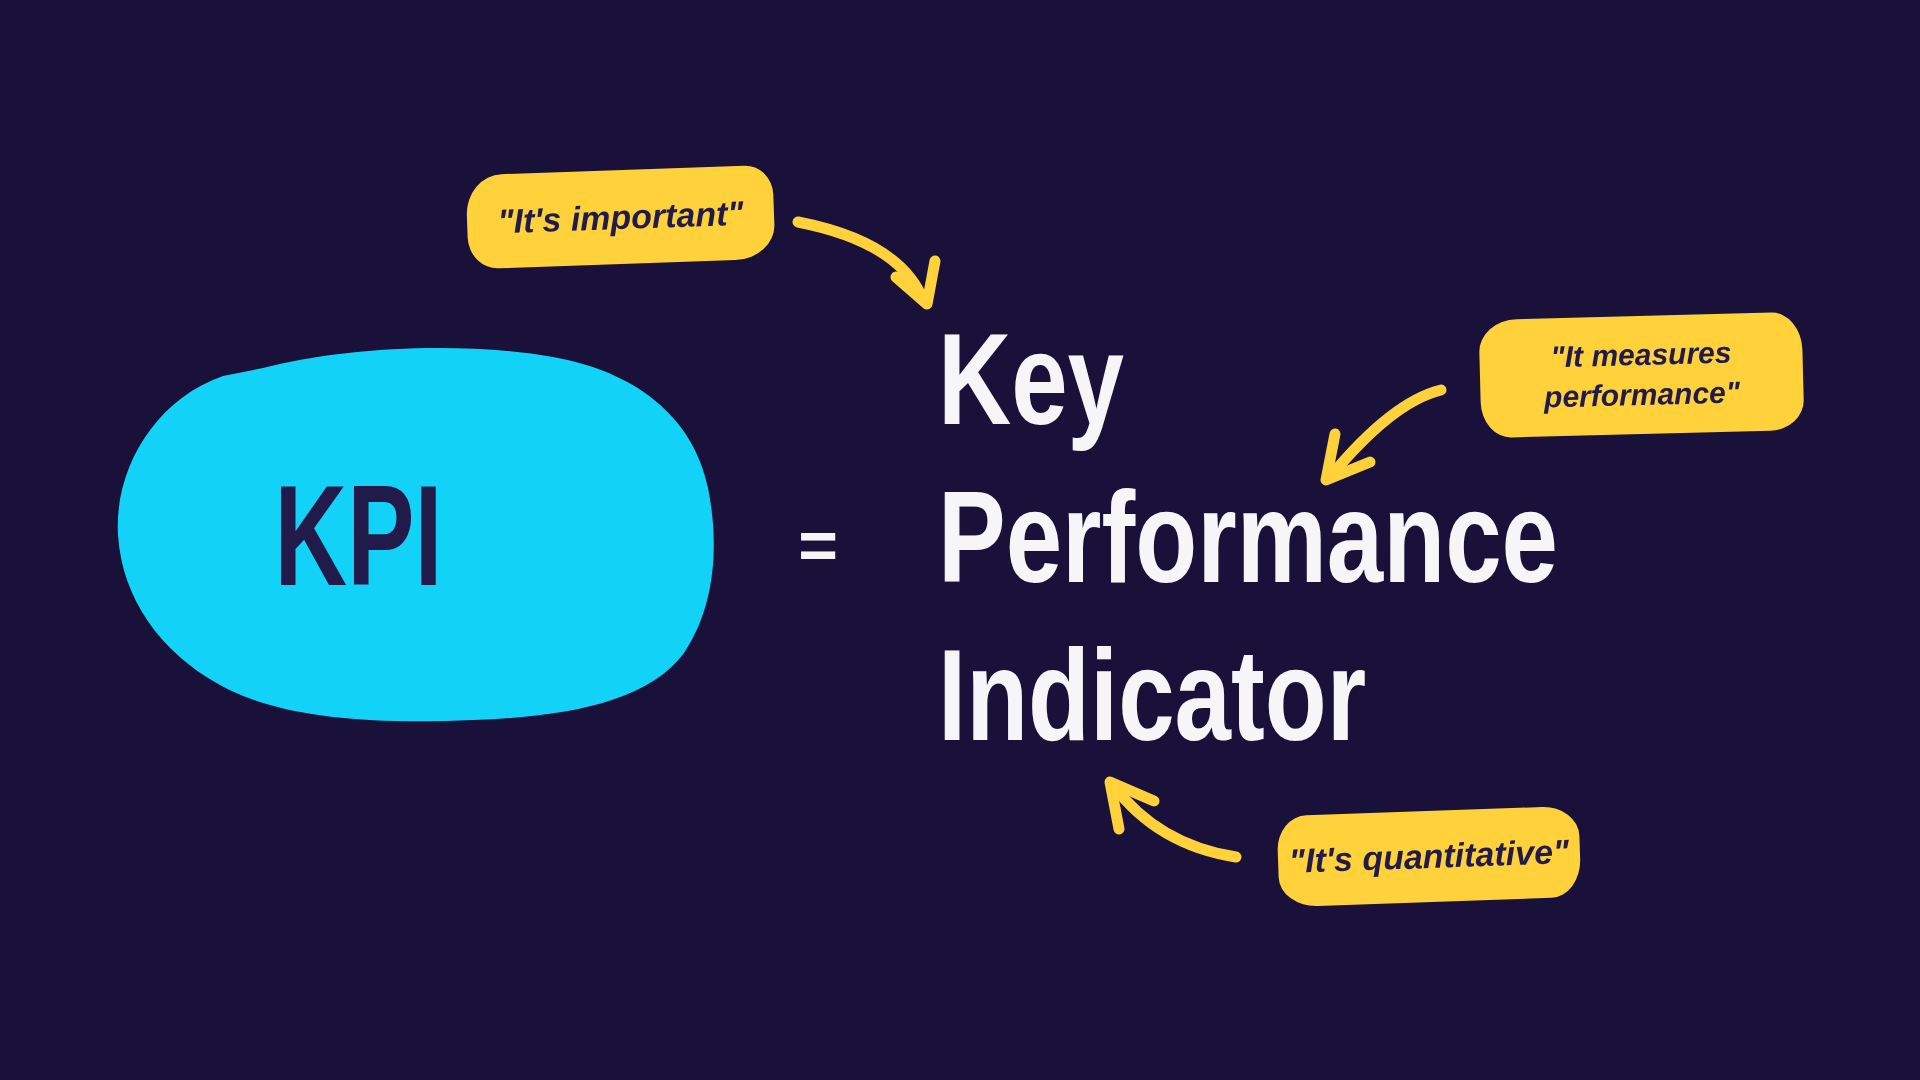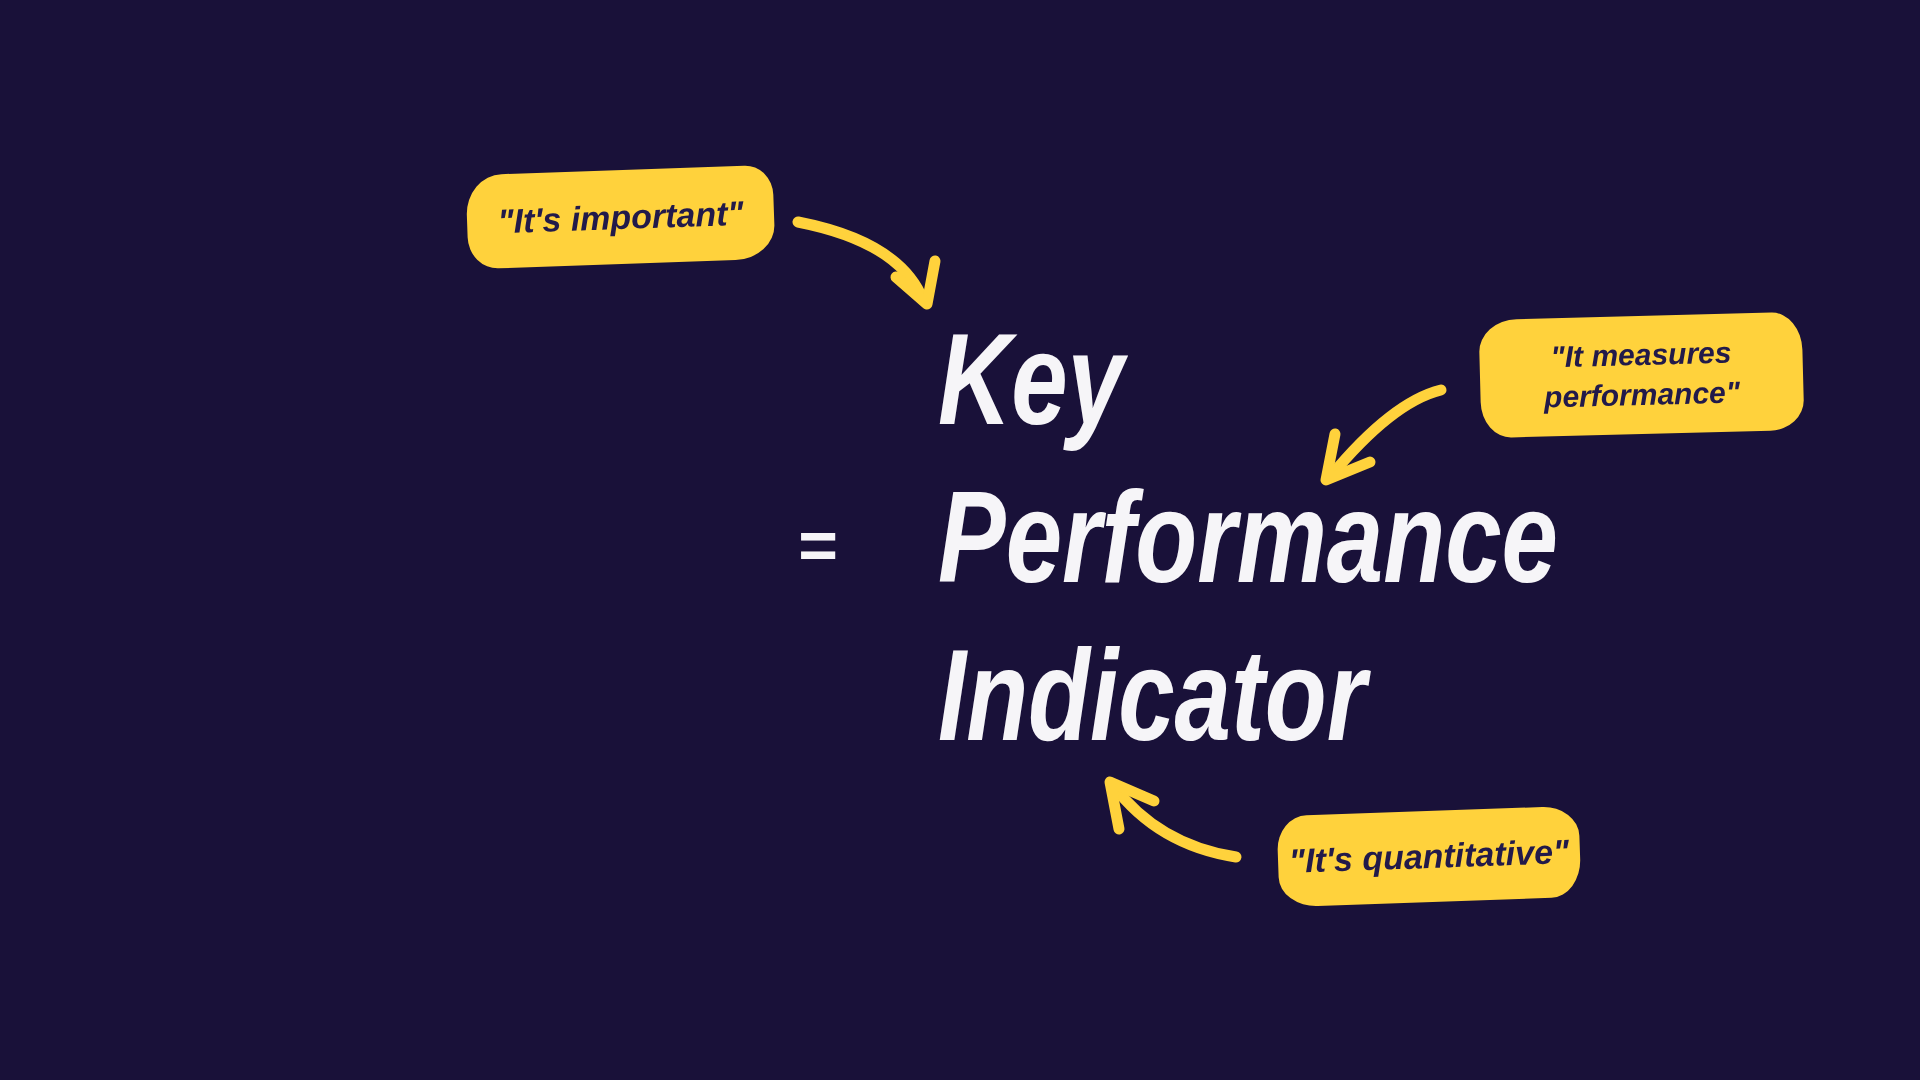--- a/index.html
+++ b/index.html
@@ -61,21 +61,20 @@
   
   .definition {
     position: absolute;
     left: 938px;
     top: 300px;
     color: #F6F5F8;
     font-size: 130px;
     font-weight: 700;
     line-height: 158px;
     white-space: nowrap;
-    font-style: italic;
   }
   .definition .line {
     display: block;
     transform: scaleX(0.78);
     transform-origin: left center;
   }
 
   
   .callout {
     position: absolute;
@@ -128,20 +127,36 @@
     stroke-width: 11;
     stroke-linecap: round;
     stroke-linejoin: round;
   }
 </style>
 </head>
 <body>
 
 <div class="stage">
 
+  <div class="blob-wrap">
+    <svg viewBox="0 0 610 385" aria-hidden="true">
+      <path d="M 155,25
+               C 235,4 355,-2 445,14
+               C 525,28 585,72 600,145
+               C 611,200 608,262 576,310
+               C 539,360 455,374 365,377
+               C 270,381 175,377 112,342
+               C 52,309 14,255 10,192
+               C 6,125 48,56 115,33
+               Z" fill="#12D2F8"></path>
+    </svg>
+    <div class="kpi-label-layer">
+      <span class="kpi-label">KPI</span>
+    </div>
+  </div>
 
   <div class="equals">=</div>
 
   <div class="definition">
     <span class="line">Key</span>
     <span class="line">Performance</span>
     <span class="line">Indicator</span>
   </div>
 
   <svg class="arrows" viewBox="0 0 1920 1080" aria-hidden="true">

